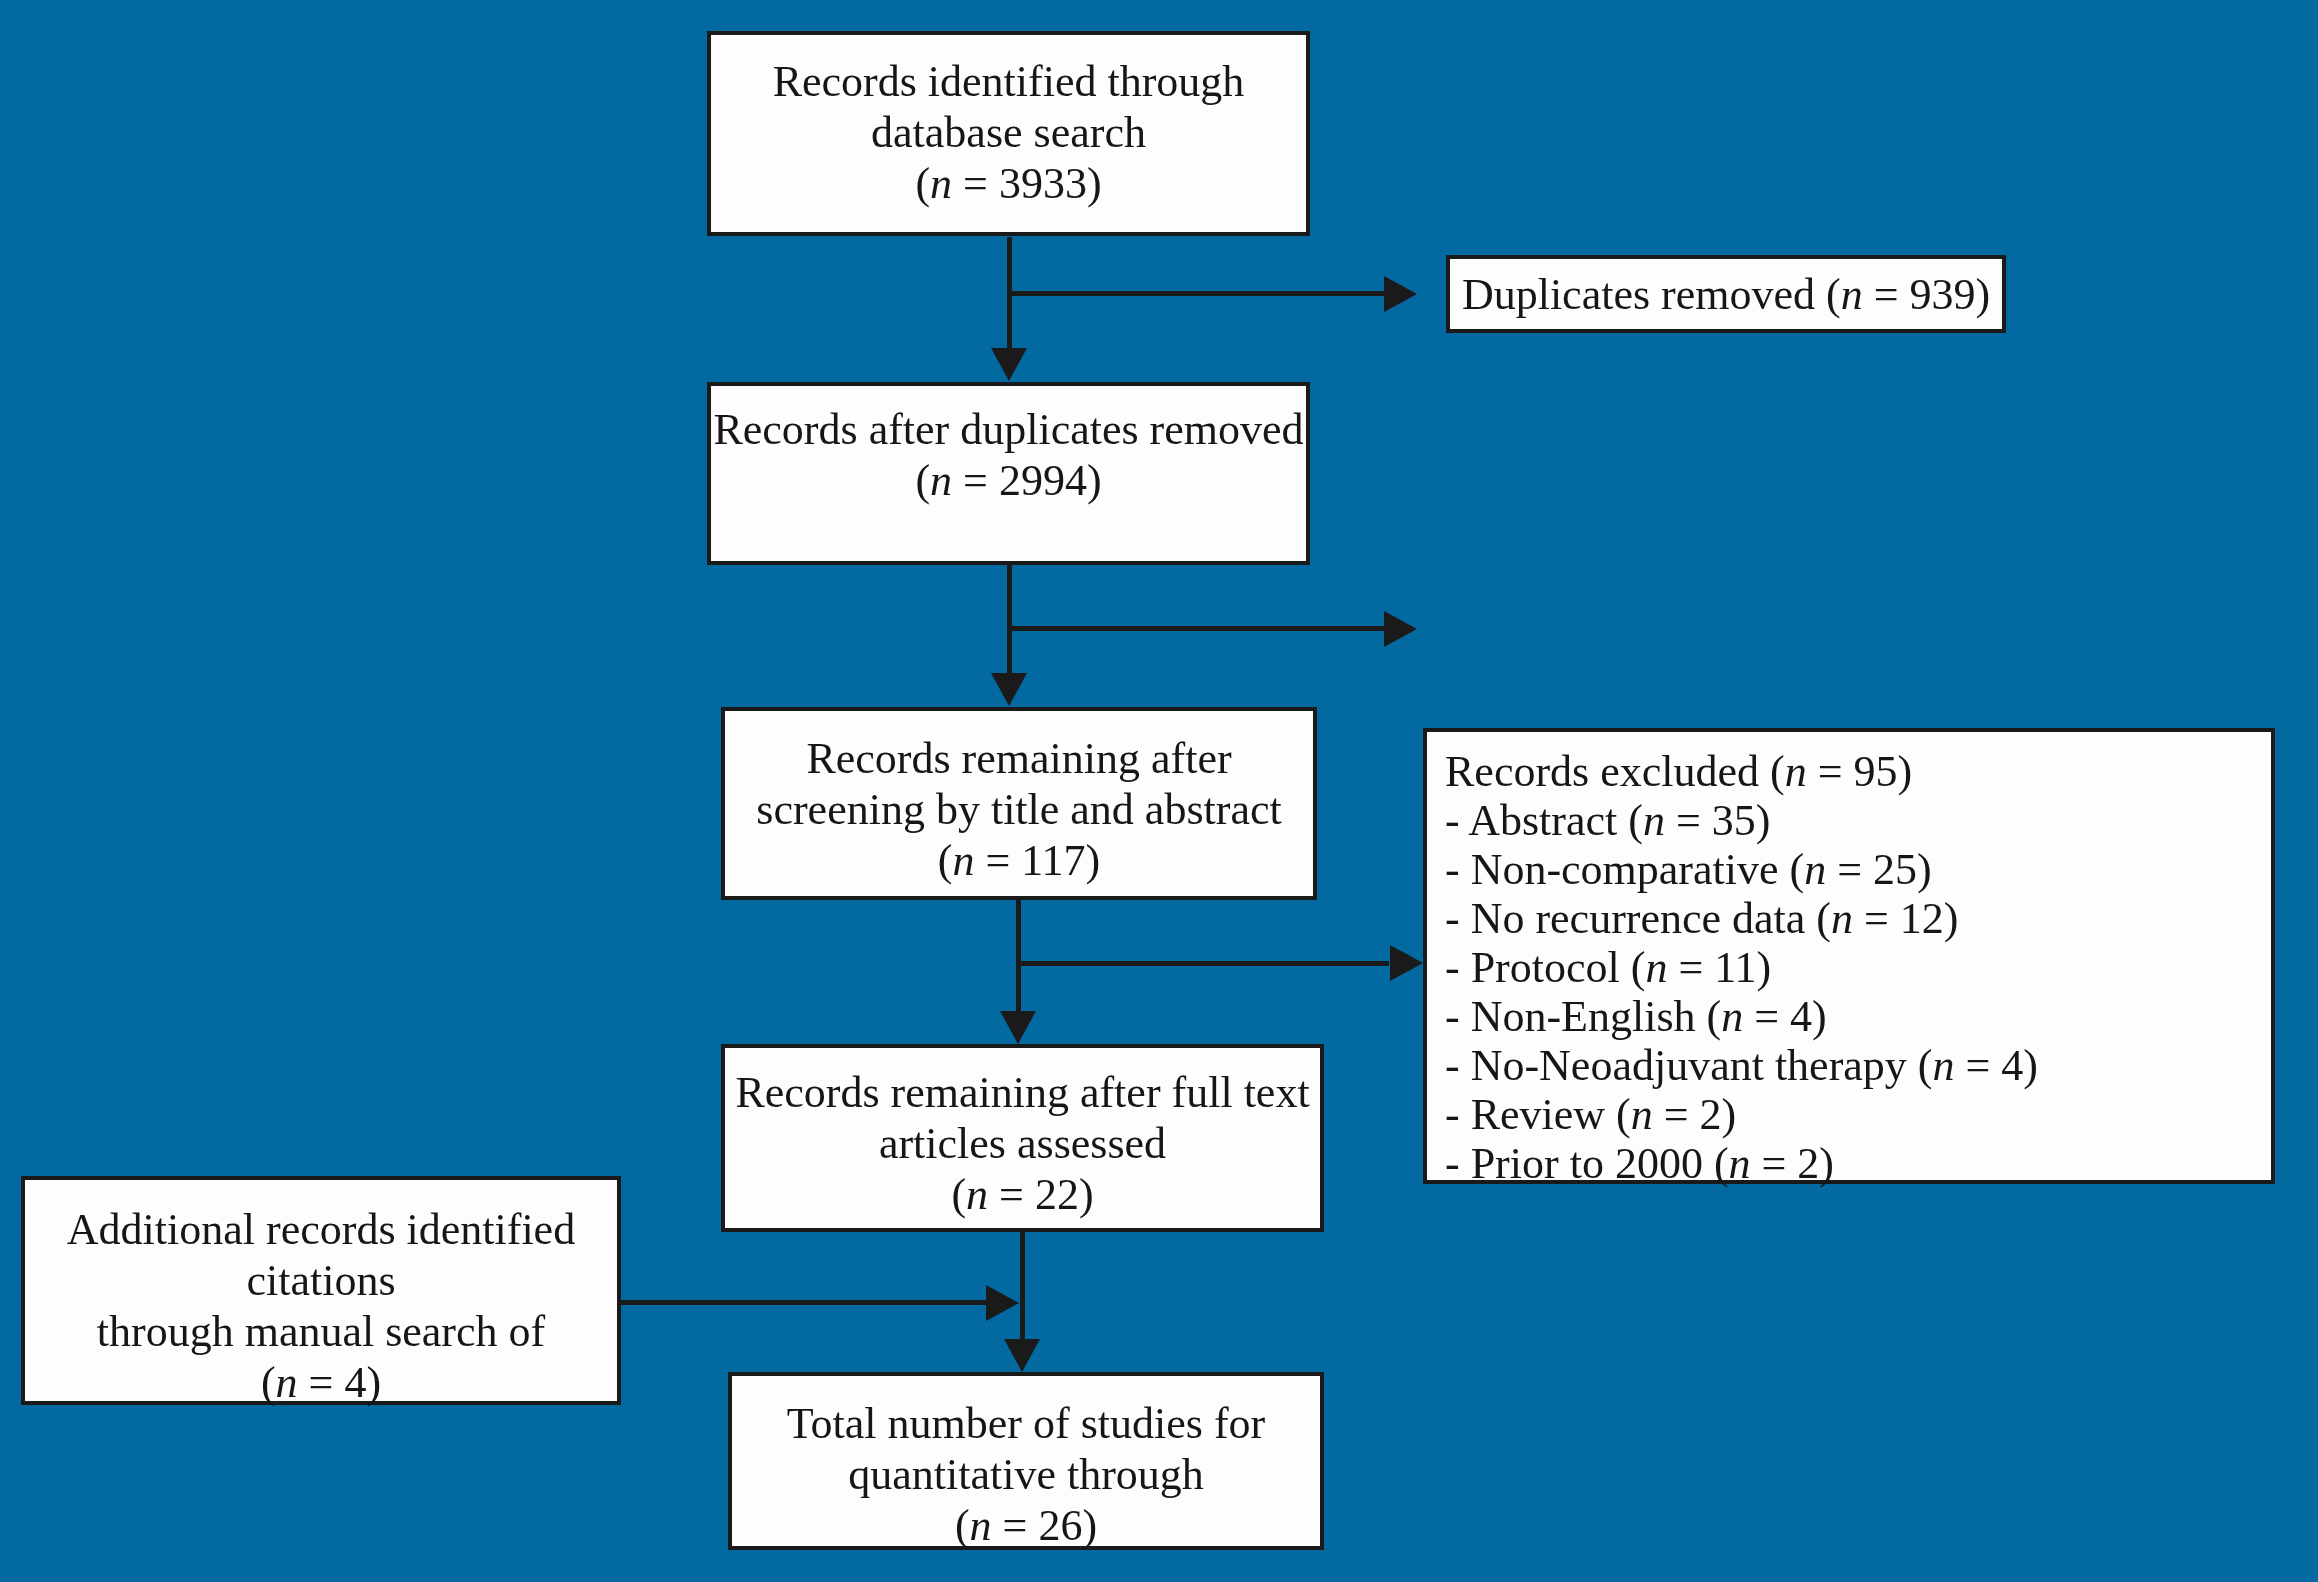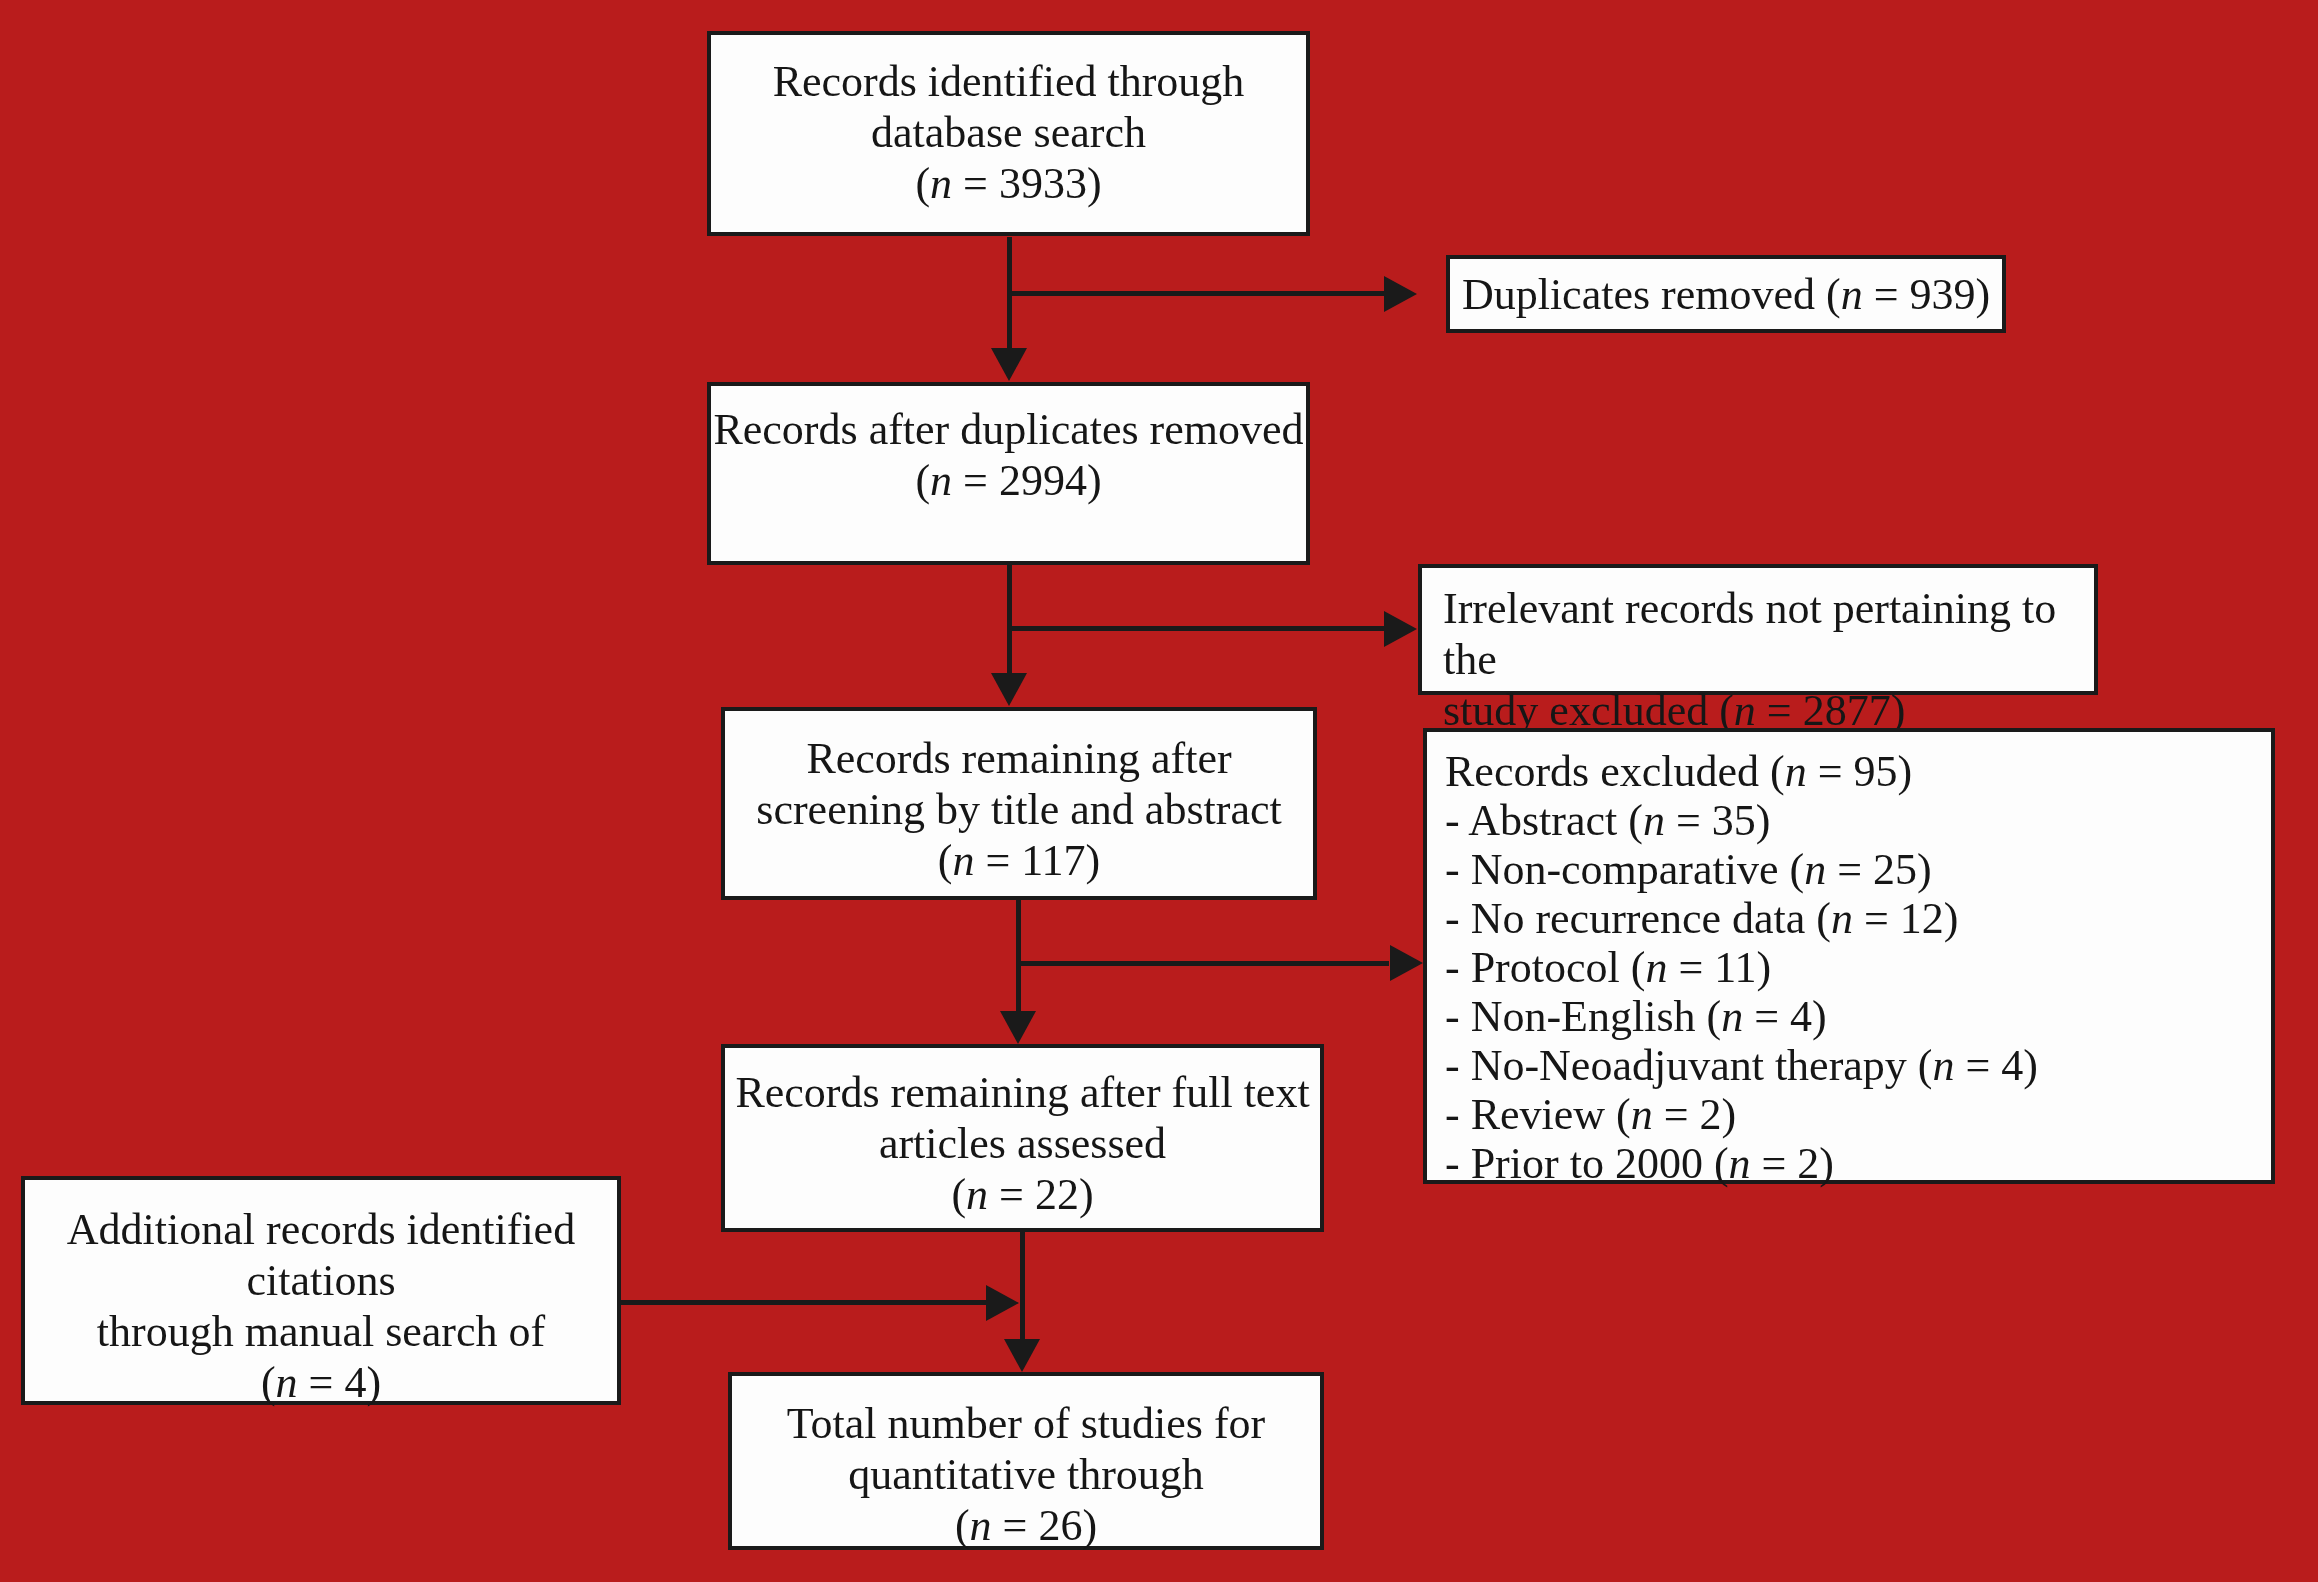--- a/index.html
+++ b/index.html
@@ -1,20 +1,20 @@
 <!DOCTYPE html>
 <html style="font-size:11px"><head>
 <meta charset="utf-8">
 <style>
   html, body { margin: 0; padding: 0; background: #ffffff; }
   .canvas {
     position: relative;
     width: 2319px;
     height: 1583px;
-    background: #b91c1c;
+    background: #0369a1;
     font-family: "Liberation Serif", "DejaVu Serif", serif;
     color: #161616;
     font-size: 44px;
     line-height: 51px;
   }
   .box {
     position: absolute;
     box-sizing: border-box;
     border: 4.9px solid #1a1a1a;
     background: #fdfdfd;
@@ -85,24 +85,20 @@
 
   <div class="box box-duplicates center-text flex-center">
       <div class="line">Duplicates removed (<i>n</i> = 939)</div>
     </div>
 
   <div class="box box-after-dup center-text">
       <div class="line">Records after duplicates removed</div>
       <div class="line">(<i>n</i> = 2994)</div>
     </div>
 
-  <div class="box box-irrelevant left-text">
-      <div class="line">Irrelevant records not pertaining to the</div>
-      <div class="line">study excluded (<i>n</i> = 2877)</div>
-    </div>
 
   <div class="box box-screening center-text">
       <div class="line">Records remaining after</div>
       <div class="line">screening by title and abstract</div>
       <div class="line">(<i>n</i> = 117)</div>
     </div>
 
   <div class="box box-excluded left-text">
       <div class="line">Records excluded (<i>n</i> = 95)</div>
       <div class="line">- Abstract (<i>n</i> = 35)</div>

